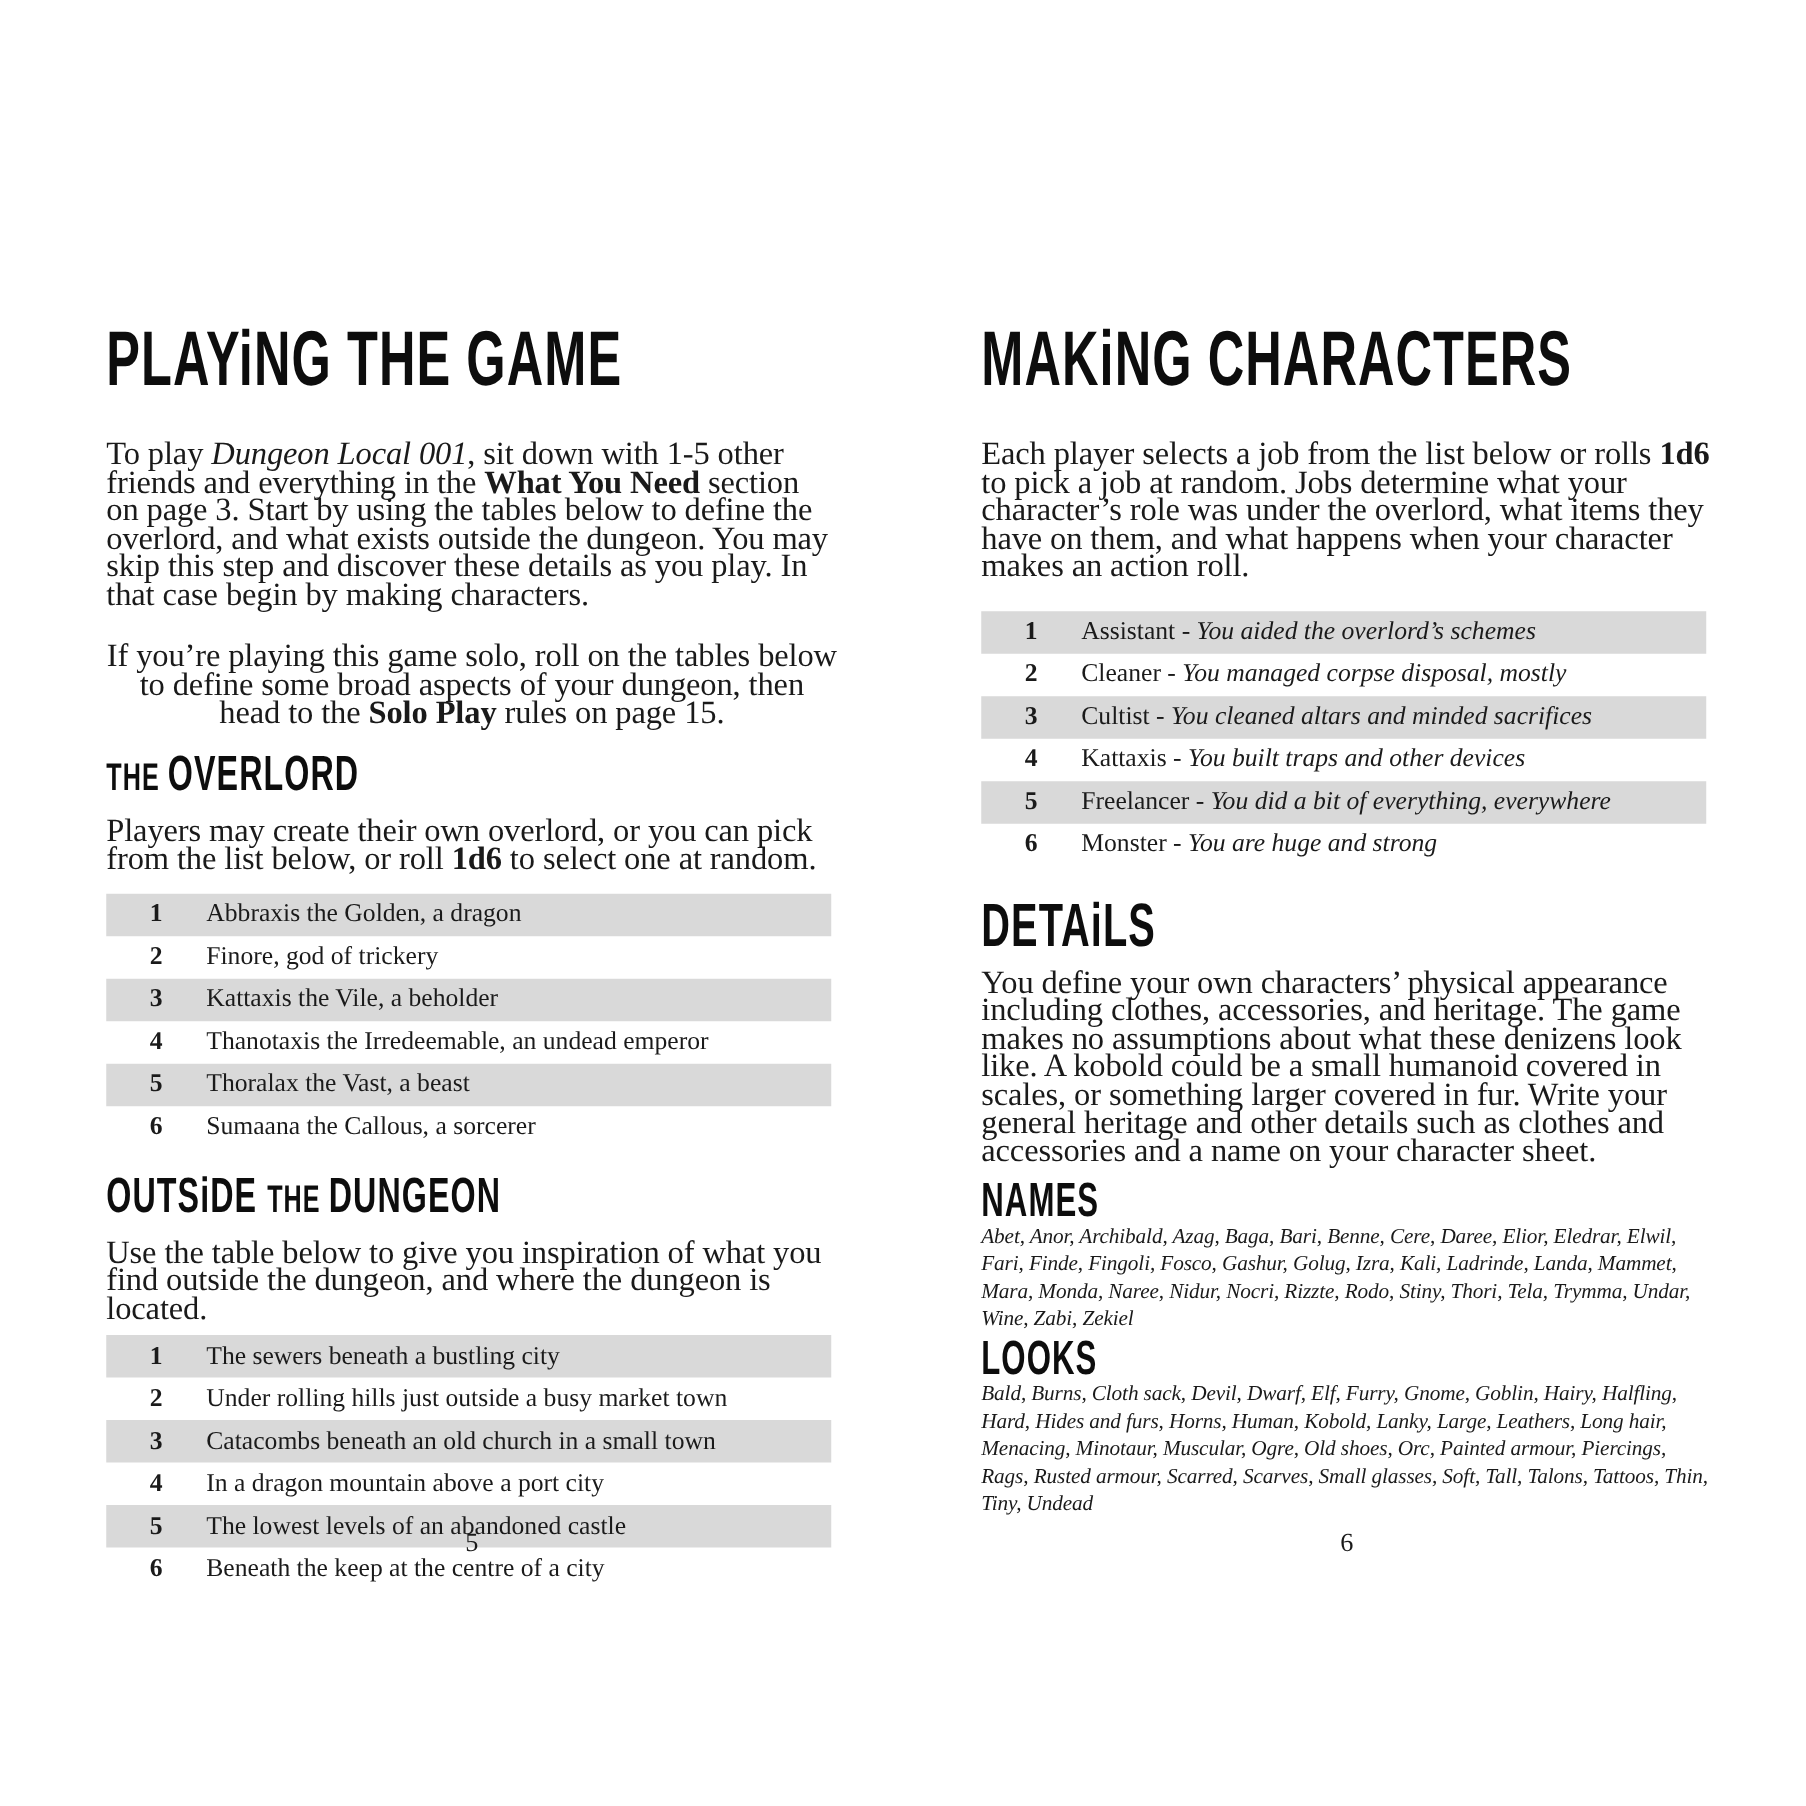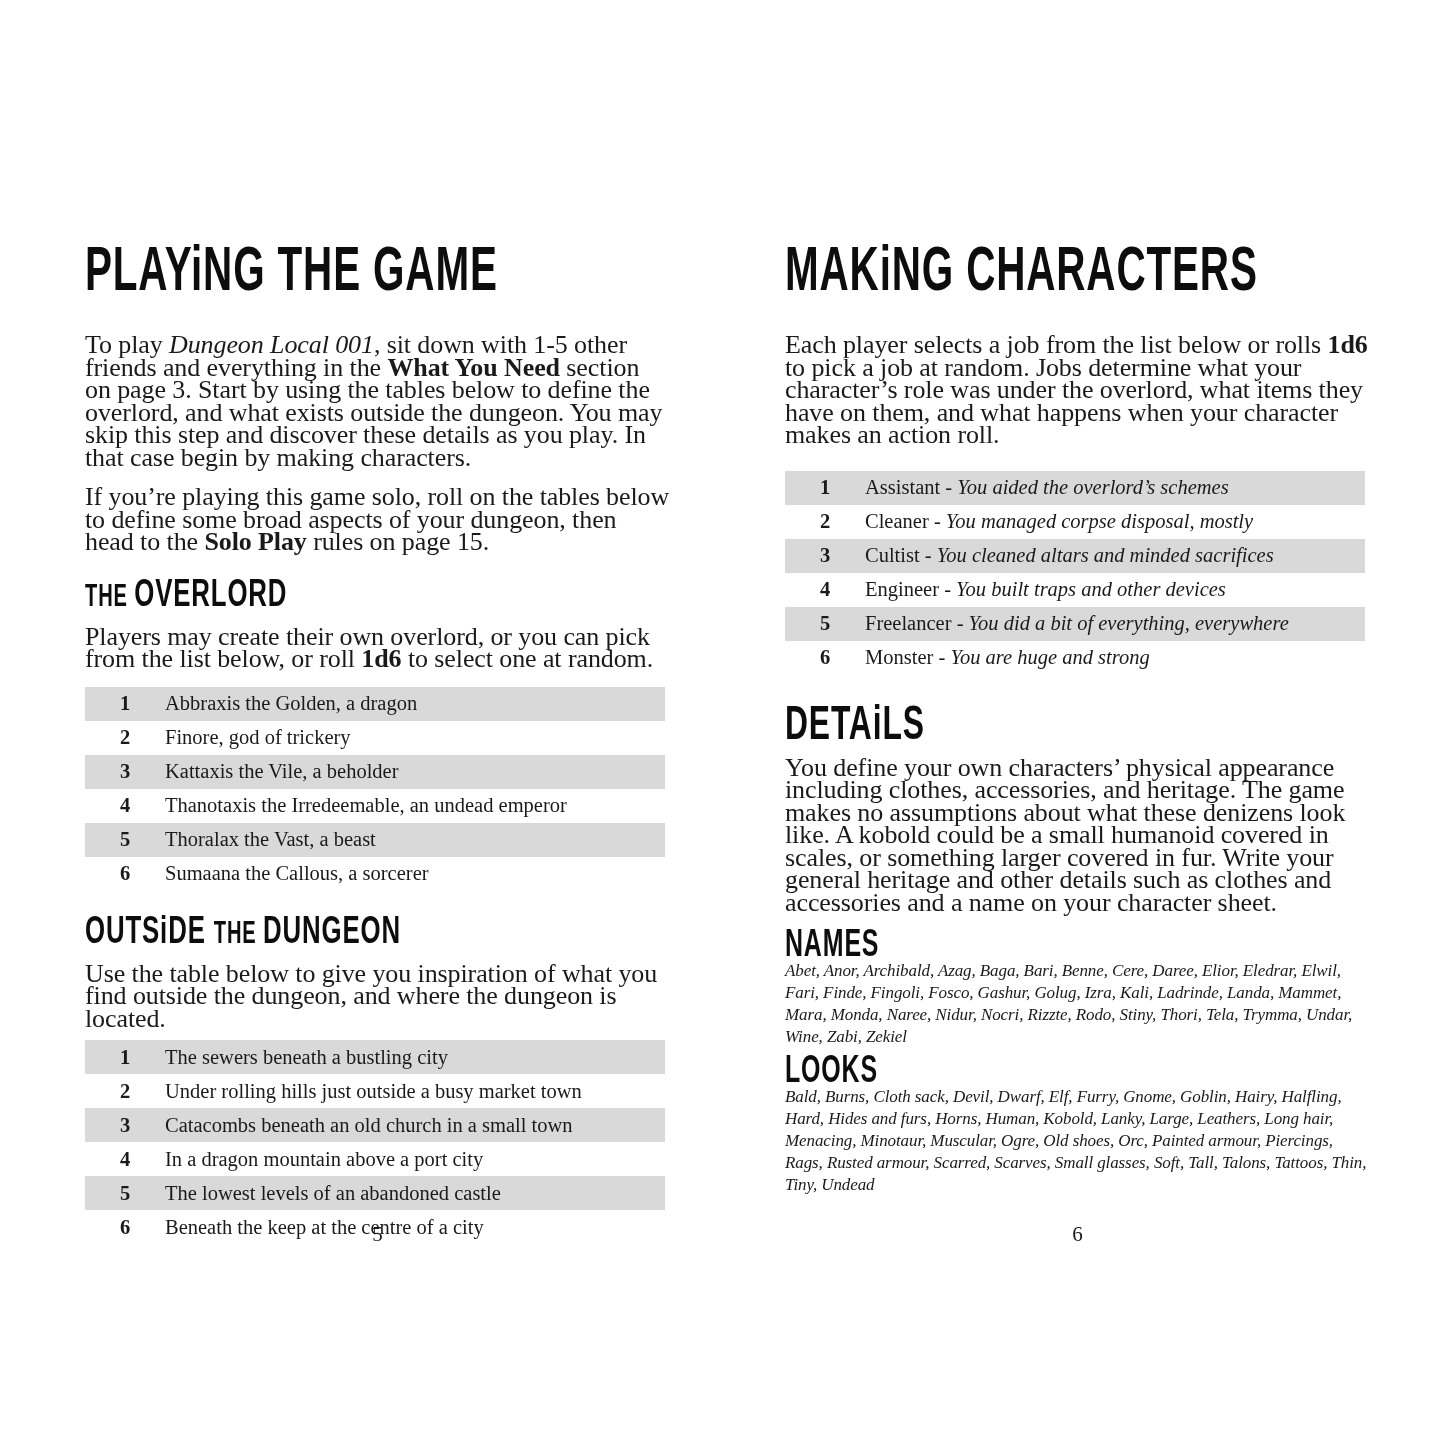--- a/index.html
+++ b/index.html
@@ -11,21 +11,21 @@
   }
   .page {
     position: relative;
     width: 1445px;
     height: 1445px;
     background: #ffffff;
     overflow: hidden;
   }
   .col {
     position: absolute;
-    top: 232px;
+    top: 250px;
     width: 585px;
   }
   .col-left  { left: 85px; }
   .col-right { left: 785px; }
 
   
   .disp {
     display: inline-block;
     font-family: "Liberation Sans", sans-serif;
     font-weight: 700;
@@ -45,21 +45,21 @@
   .h3 { font-size: 29px; }
   .names-h3wrap { margin-top: 8px; }
   .looks-h3wrap { }
   .seg-small { font-size: 0.78em; }
 
   .body-text {
     font-size: 26px;
     line-height: 22.5px;
     letter-spacing: -0.1px;
   }
-  .para2 { margin-top: 17px; }
+  .para2 { margin-top: 27px; text-align: center; }
   .seg-bold { font-weight: bold; }
   .seg-italic { font-style: italic; }
 
   .dice-table { width: 580px; }
   .t1 { margin-top: 16px; }
   .t2 { margin-top: 10px; }
   .t3 { margin-top: 24px; }
   .row {
     display: flex;
     align-items: center;
@@ -187,21 +187,21 @@
       <div class="row">
           <span class="num">2</span>
           <span class="txt"><span>Cleaner</span><span> - </span><span class="desc">You managed corpse disposal, mostly</span></span>
         </div>
       <div class="row shaded">
           <span class="num">3</span>
           <span class="txt"><span>Cultist</span><span> - </span><span class="desc">You cleaned altars and minded sacrifices</span></span>
         </div>
       <div class="row">
           <span class="num">4</span>
-          <span class="txt"><span>Engineer</span><span> - </span><span class="desc">You built traps and other devices</span></span>
+          <span class="txt"><span>Kattaxis</span><span> - </span><span class="desc">You built traps and other devices</span></span>
         </div>
       <div class="row shaded">
           <span class="num">5</span>
           <span class="txt"><span>Freelancer</span><span> - </span><span class="desc">You did a bit of everything, everywhere</span></span>
         </div>
       <div class="row">
           <span class="num">6</span>
           <span class="txt"><span>Monster</span><span> - </span><span class="desc">You are huge and strong</span></span>
         </div>
     </div>

